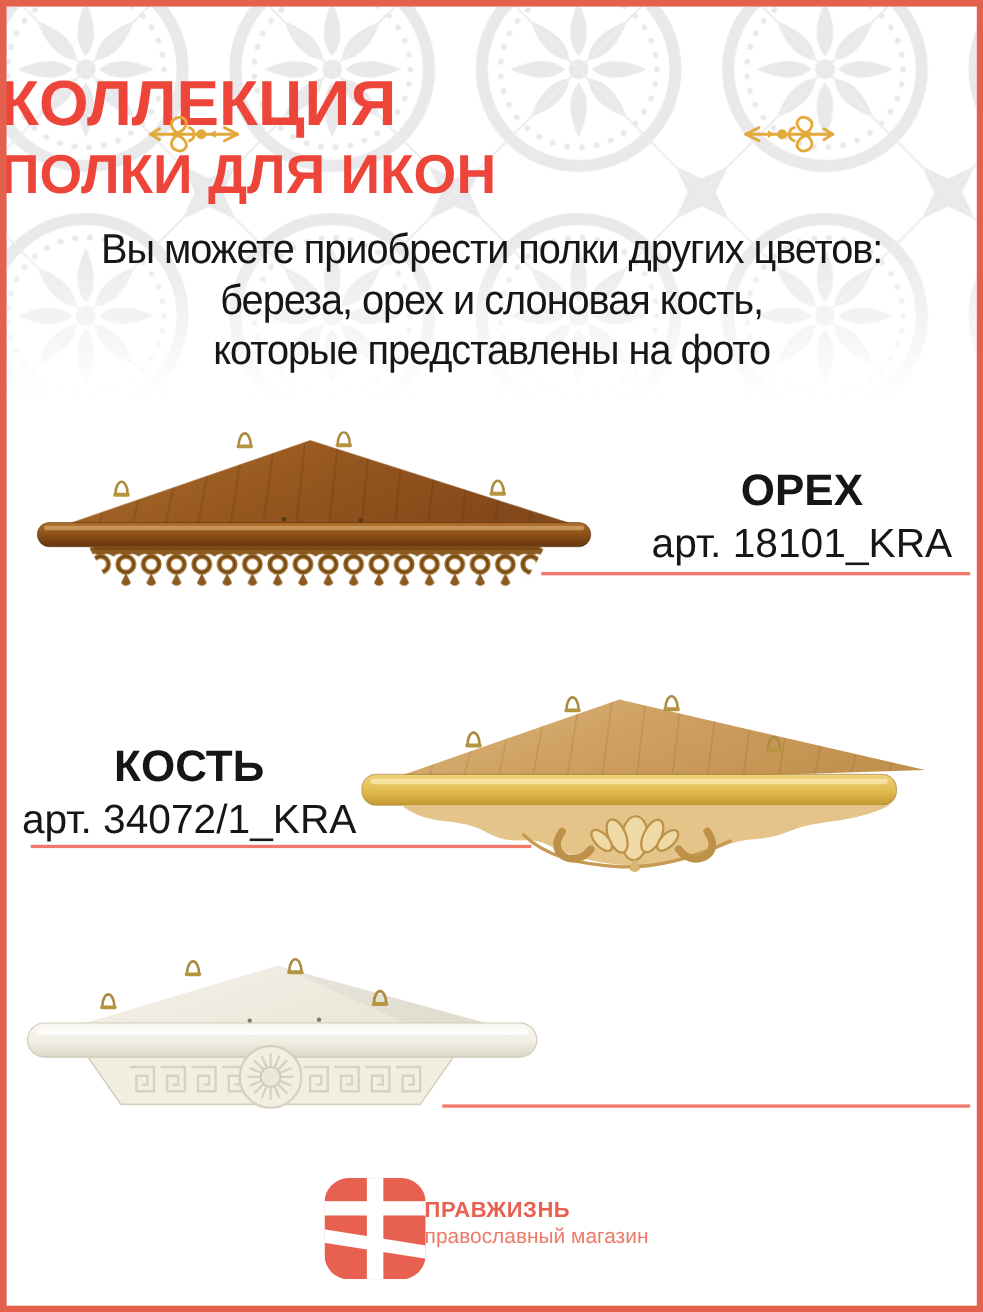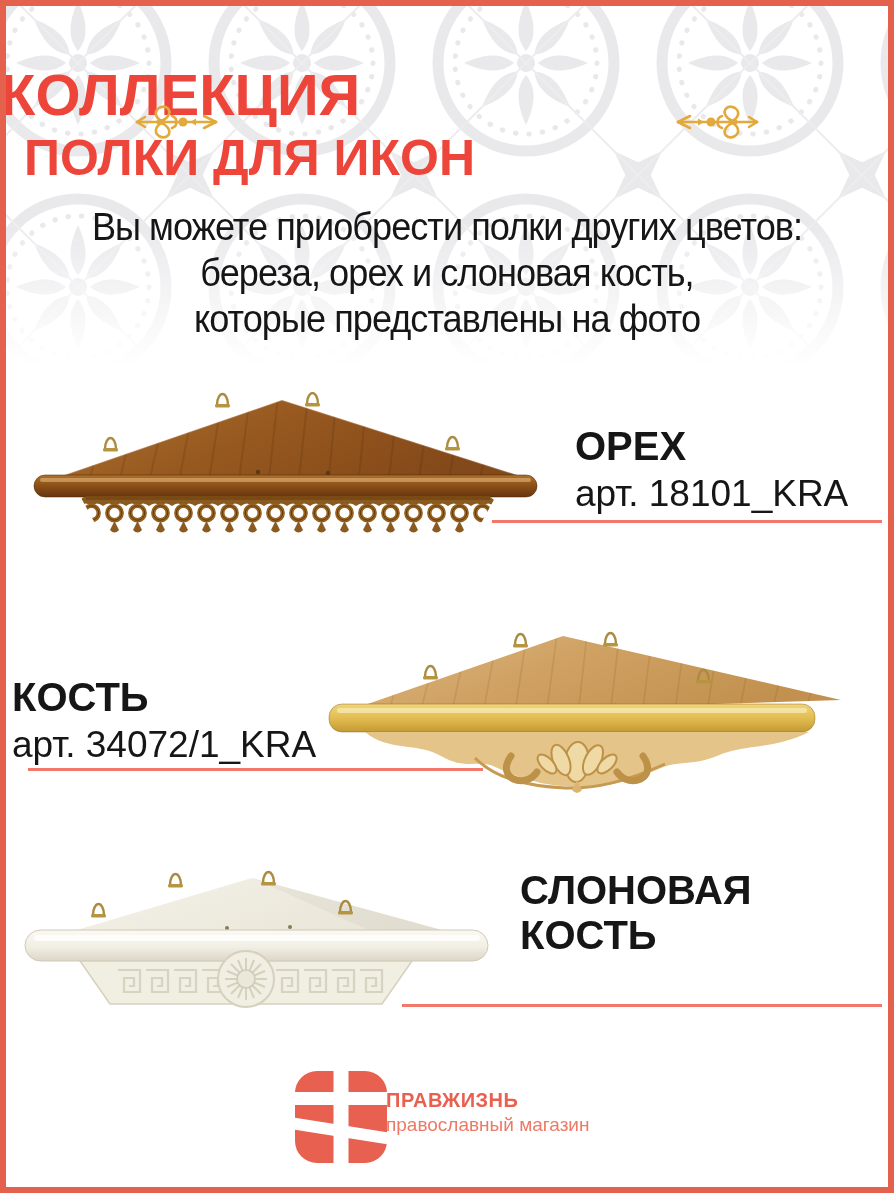--- a/index.html
+++ b/index.html
@@ -8,31 +8,31 @@
   }
   *{box-sizing:border-box;}
   html,body{margin:0;padding:0;}
   body{width:894px;height:1193px;font-family:"Liberation Sans",sans-serif;background:#fff;}
   .page{position:relative;width:894px;height:1193px;background:#fff;overflow:hidden;}
   .frame{position:absolute;inset:0;border:6px solid var(--border-red);z-index:40;pointer-events:none;}
   .bg-ornament{position:absolute;left:6px;top:6px;z-index:0;}
   .title1,.title2{position:absolute;left:0;width:100%;text-align:left;color:var(--accent-red);
     font-weight:bold;z-index:3;letter-spacing:0px;line-height:1;}
   .title1{top:66px;font-size:58px;}
-  .title2{top:133px;font-size:50px;padding-left:24px;}
+  .title2{top:133px;font-size:50px;}
   .flourish{position:absolute;top:103px;width:92px;height:38px;z-index:3;}
   .flourish.left{left:130px;}
   .flourish.right{left:672px;transform:scaleX(-1);}
   .gold-stroke{stroke:var(--gold);fill:none;stroke-width:2.6;stroke-linecap:round;}
   .gold-fill{fill:var(--gold);}
   .intro{position:absolute;top:204px;left:0;width:100%;text-align:center;color:var(--text-black);
     font-size:38px;line-height:46px;letter-spacing:-1px;z-index:3;transform:scaleX(0.95);transform-origin:50% 0;}
   .photo{position:absolute;z-index:6;}
   .underline{position:absolute;height:3px;background:var(--underline-salmon);z-index:4;}
-  .plabel{position:absolute;z-index:7;color:var(--text-black);}
+  .plabel{position:absolute;z-index:7;text-align:center;color:var(--text-black);}
   .pname{font-size:40px;font-weight:bold;line-height:45px;}
   .part{font-size:37px;line-height:42px;margin-top:4px;white-space:nowrap;}
   .label1{left:575px;top:424px;width:308px;}
   .label2{left:12px;top:675px;width:320px;}
   .label3{left:520px;top:868px;width:360px;}
   .logo-icon{position:absolute;left:295px;top:1071px;z-index:6;}
   .logo-text{position:absolute;left:386px;top:1086px;z-index:6;}
   .logo-brand{color:var(--logo-coral);font-weight:bold;font-size:20px;letter-spacing:0.5px;line-height:28px;}
   .logo-tagline{color:#ec7a66;font-size:19px;line-height:22px;}
 </style>
@@ -323,21 +323,20 @@
       </g>
     </g>
     <g>
       <use href="#hook" x="147" y="8"></use>
         <use href="#hook" x="240" y="6"></use>
       <use href="#hook" x="70" y="38"></use>
         <use href="#hook" x="317" y="35"></use>
     </g>
   </svg>
   <div class="plabel label3">
-    <div class="pname">СЛОНОВАЯ КОСТЬ</div>
   </div>
 
   <svg class="logo-icon" width="92" height="92" viewBox="0 0 92 92">
     <rect x="0" y="0" width="92" height="92" rx="22" fill="var(--logo-coral)"></rect>
     <rect x="38.5" y="0" width="15" height="92" fill="#fff"></rect>
     <rect x="-2" y="21" width="96" height="13" fill="#fff"></rect>
     <rect x="-4" y="54" width="100" height="12" fill="#fff" transform="rotate(9 46 60)"></rect>
   </svg>
   <div class="logo-text">
     <div class="logo-brand">ПРАВЖИЗНЬ</div>

